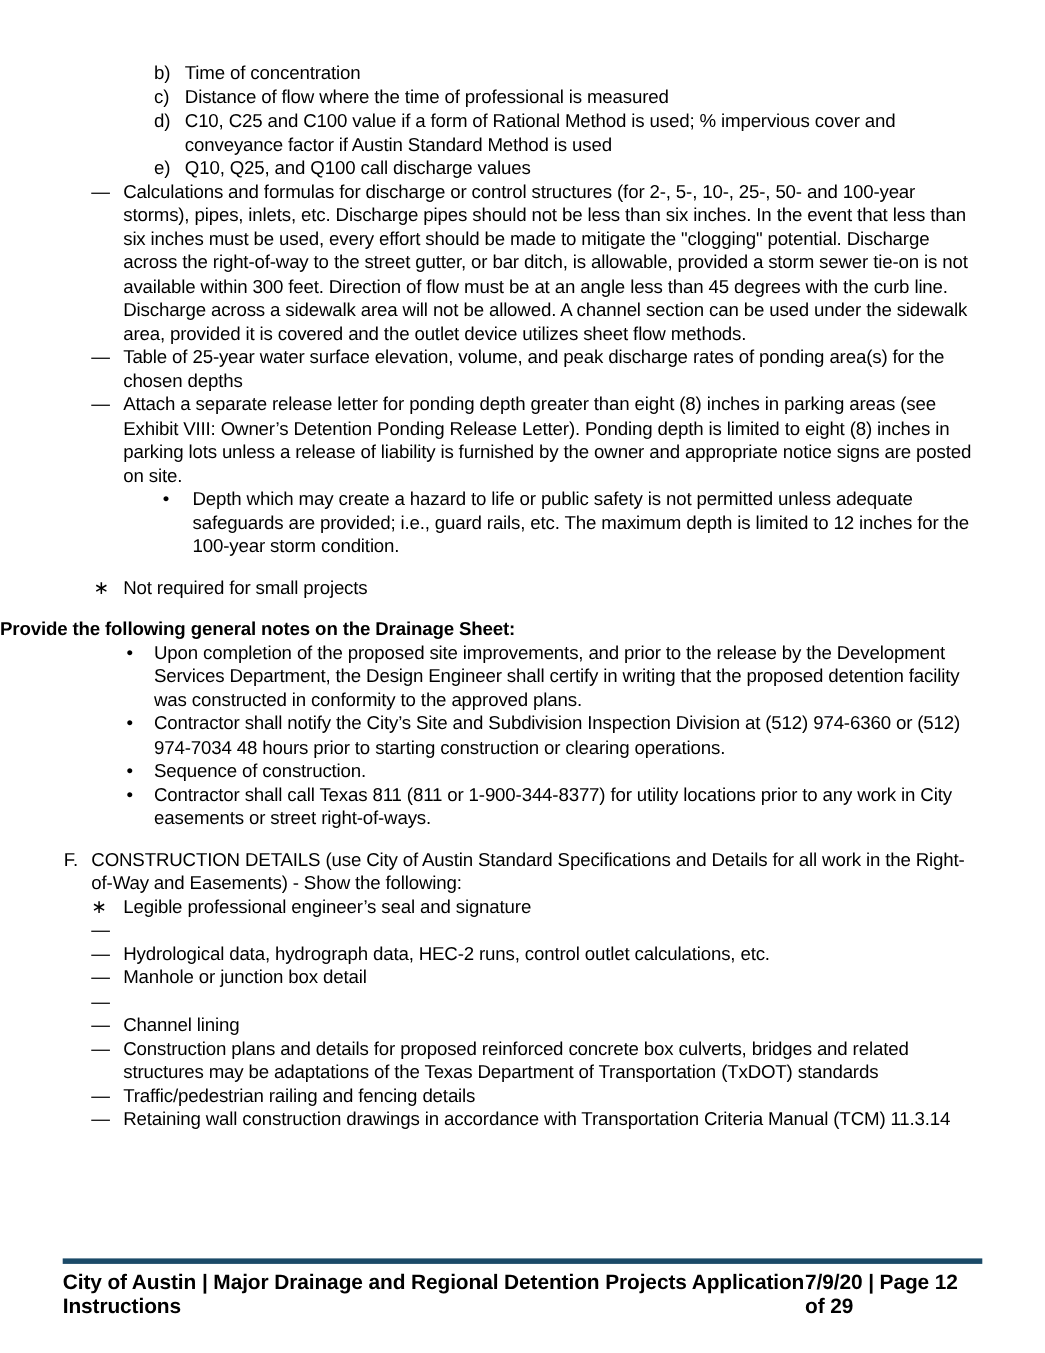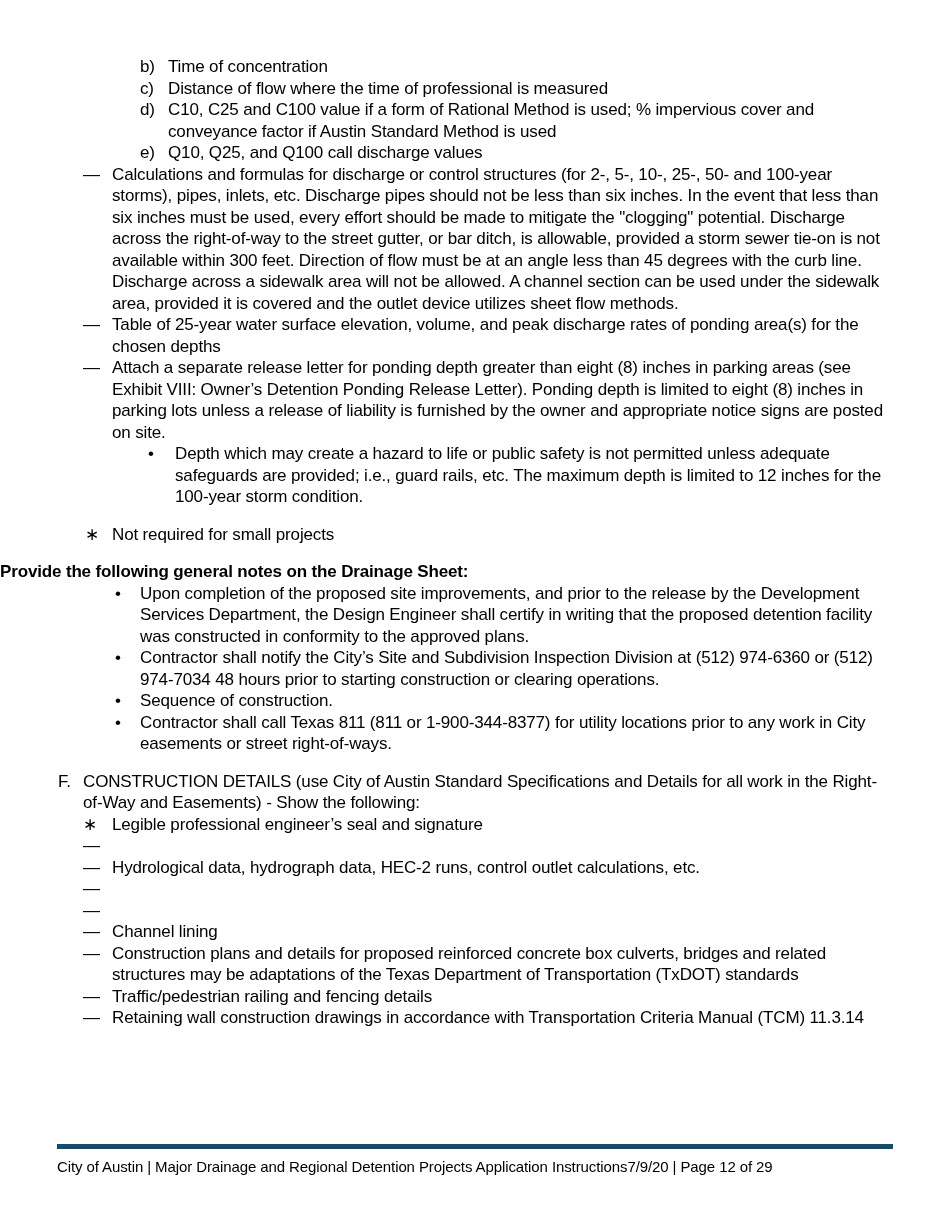--- a/index.html
+++ b/index.html
@@ -53,22 +53,23 @@
     position: absolute;
     left: 57px;
     right: 57px;
     top: 1144px;
   }
   .footer-rule { height: 5px; background: #1B4A68; }
   .footer-row {
     display: flex;
     justify-content: flex-start;
     margin-top: 7px;
-    font-size: 15px;
+    font-size: 19px;
     letter-spacing: -0.1px;
+    font-weight: bold;
   }
 </style>
 </head>
 <body>
 
 <div class="page">
   <div class="content">
 
     <div class="li lettered">
       <span class="marker">b)</span>
@@ -140,20 +141,21 @@
     </div>
     <div class="li dash">
       <span class="marker">—</span>
     </div>
     <div class="li dash">
       <span class="marker">—</span>
       <div class="txt">Hydrological data, hydrograph data, HEC-2 runs, control outlet calculations, etc.</div>
     </div>
     <div class="li dash">
       <span class="marker">—</span>
+      <div class="txt">Manhole or junction box detail</div>
     </div>
     <div class="li dash">
       <span class="marker">—</span>
     </div>
     <div class="li dash">
       <span class="marker">—</span>
       <div class="txt">Channel lining</div>
     </div>
     <div class="li dash">
       <span class="marker">—</span>

